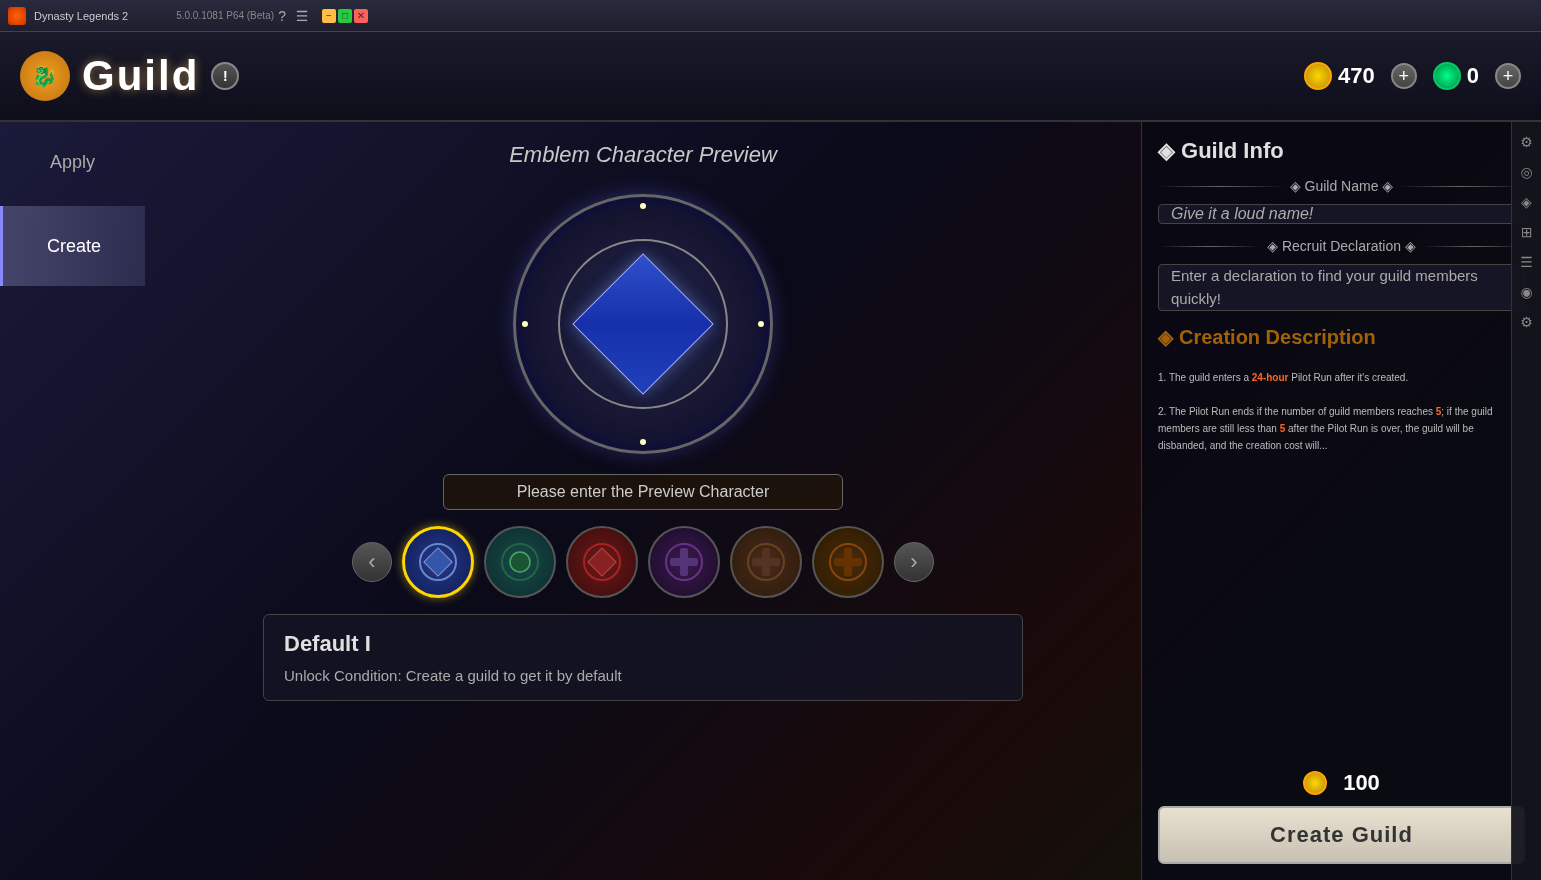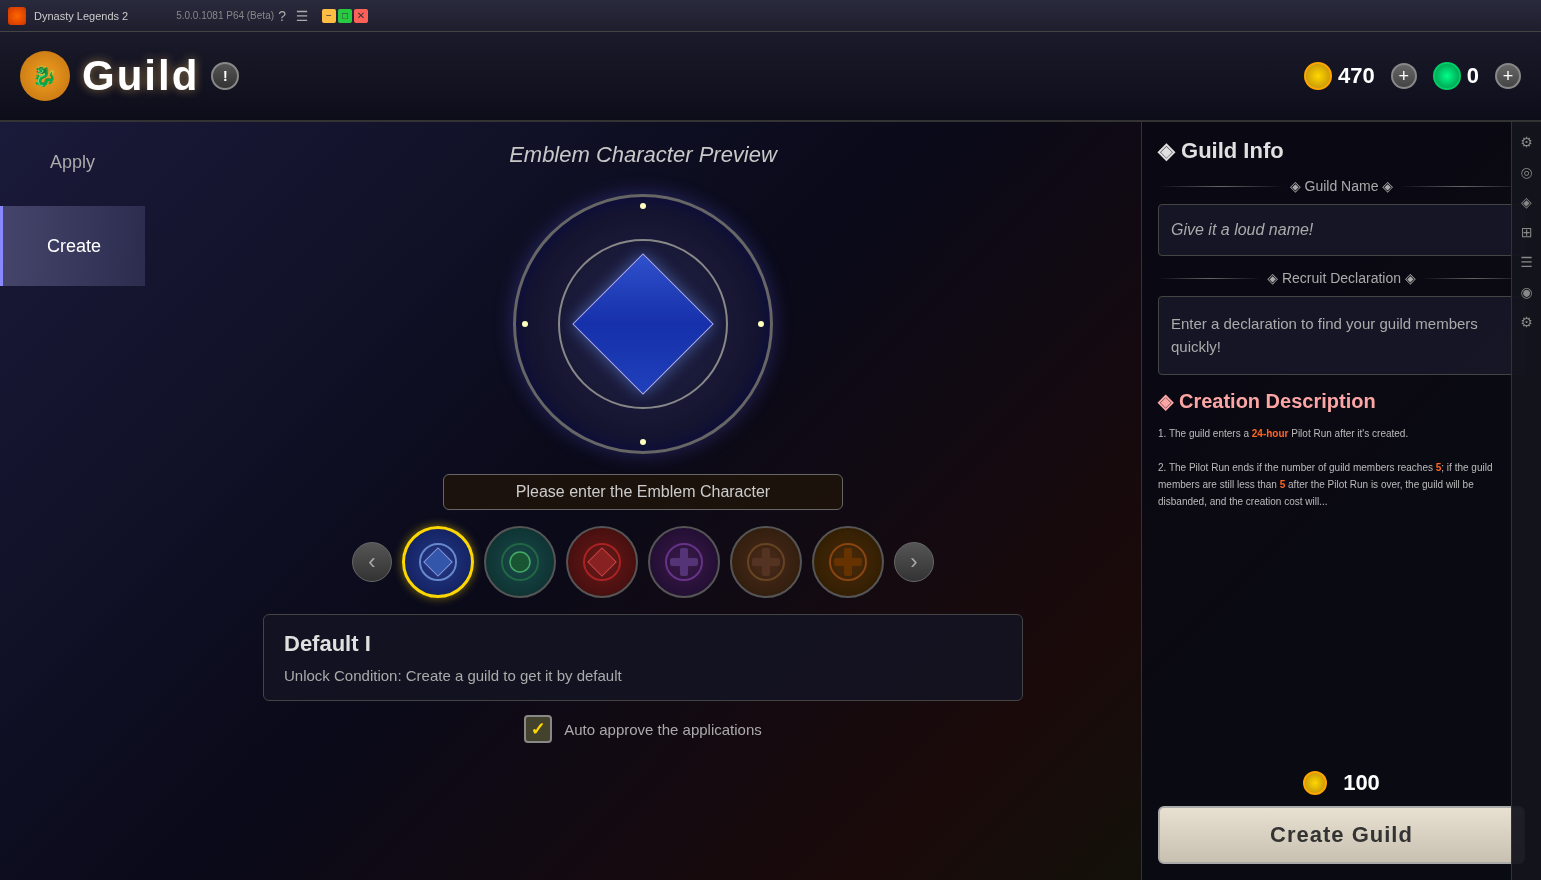--- a/index.html
+++ b/index.html
@@ -447,40 +447,40 @@
     .divider-line {
       flex: 1;
       height: 1px;
       background: linear-gradient(to right, transparent, #666, transparent);
     }
 
     .info-field {
       background: rgba(30,30,50,0.6);
       border: 1px solid #444;
       border-radius: 4px;
-      padding: 16px 12px;
+      padding: 0 12px;
       margin-bottom: 14px;
     }
     .field-placeholder {
       color: #aaa;
       font-size: 16px;
       font-style: italic;
     }
 
     .declaration-placeholder {
       color: #aaa;
       font-size: 15px;
       line-height: 1.5;
     }
 
     #creation-desc-title {
-      color: #fca5a5;
+      color: #a16207;
       font-size: 20px;
       font-weight: bold;
-      margin-bottom: 12px;
+      margin-bottom: 20px;
     }
     #creation-desc-text {
       color: #bbb;
       font-size: 10px;
       line-height: 1.7;
       margin-bottom: 16px;
       flex: 1;
     }
     .highlight-hour {
       color: #ff6622;
@@ -620,21 +620,21 @@
         <div class="sparkle" style="top:6px;left:50%;transform:translateX(-50%);"></div>
         <div class="sparkle" style="bottom:6px;left:50%;transform:translateX(-50%);"></div>
         <div class="sparkle" style="left:6px;top:50%;transform:translateY(-50%);"></div>
         <div class="sparkle" style="right:6px;top:50%;transform:translateY(-50%);"></div>
         <div class="inner-emblem">
           <div class="diamond-shape"></div>
         </div>
       </div>
     </div>
 
-    <div id="emblem-input-label">Please enter the Emblem Character</div>
+    <div id="emblem-input-label">Please enter the Preview Character</div>
 
     <div id="emblem-selector">
       <div class="emblem-nav">‹</div>
 
       <div class="emblem-thumb emblem-thumb-1 selected">
         <div class="emblem-inner-design">
           <svg width="44" height="44" viewBox="0 0 44 44">
             <circle cx="22" cy="22" r="18" fill="none" stroke="#6688cc" stroke-width="2"></circle>
             <rect x="12" y="12" width="20" height="20" fill="#3355aa" stroke="#8899dd" stroke-width="1" transform="rotate(45 22 22)"></rect>
           </svg>
@@ -685,24 +685,20 @@
       </div>
 
       <div class="emblem-nav">›</div>
     </div>
 
     <div id="emblem-info">
       <div id="emblem-name">Default I</div>
       <div id="emblem-unlock">Unlock Condition: Create a guild to get it by default</div>
     </div>
 
-    <div id="auto-approve-row">
-      <div class="checkbox-check"></div>
-      <span id="auto-approve-label">Auto approve the applications</span>
-    </div>
   </div>
 
   <div id="right-panel">
     <div id="guild-info-title">◈ Guild Info</div>
 
     <div class="section-divider">
       <div class="divider-line"></div>
       <span>◈ Guild Name ◈</span>
       <div class="divider-line"></div>
     </div>

